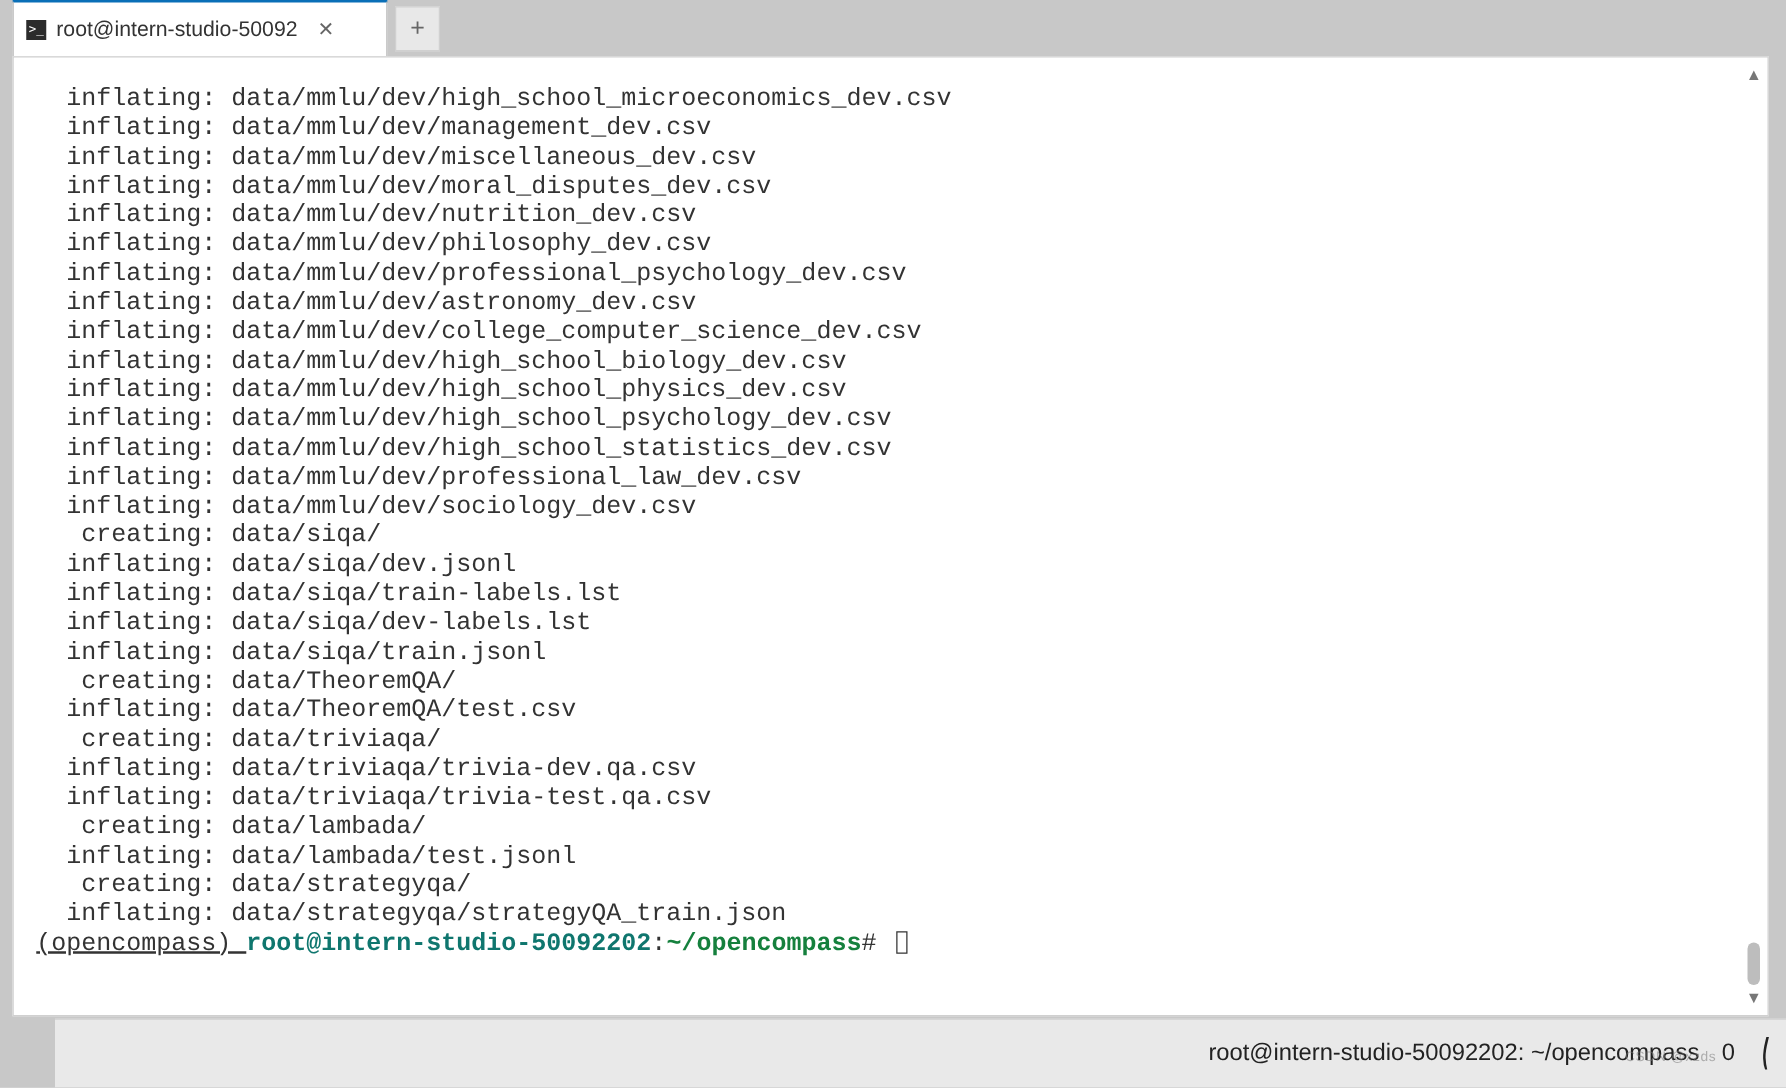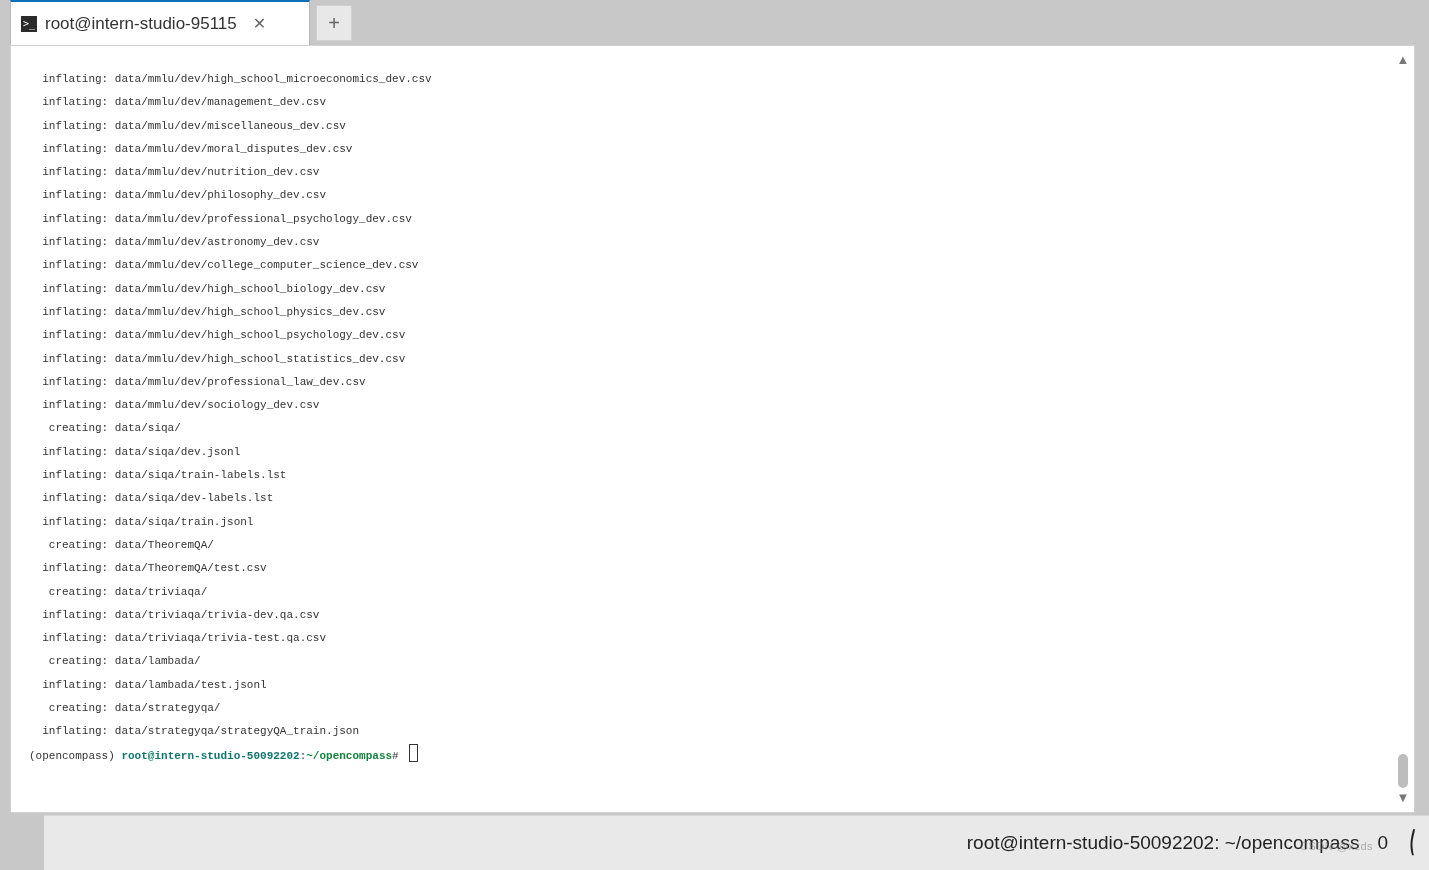--- a/index.html
+++ b/index.html
@@ -67,27 +67,27 @@
     top: 45px; bottom: 57px;
     background: #ffffff;
     border: 1px solid #d0d0d0;
     overflow: hidden;
   }
   .term-scroll {
     position: absolute;
     left: 0; top: 0; right: 22px; bottom: 0;
     padding: 22px 0 10px 18px;
     font-family: "SimSun","NSimSun","MS Song","Courier New",monospace;
-    font-size: 11px;
+    font-size: 20px;
     line-height: 23.3px;
     color: #333;
     white-space: pre;
   }
   .line { white-space: pre; }
-  .prompt-env { color: #333; }
+  .prompt-env { color: #333; text-decoration: underline; }
   .prompt-userhost { color: #0f766e; font-weight: bold; }
   .prompt-colon { color: #333; }
   .prompt-path { color: #15803d; font-weight: bold; }
   .prompt-sep { color: #333; }
   .cursor {
     display: inline-block;
     width: 9px; height: 18px;
     border: 1px solid #333;
     vertical-align: -3px;
     margin-left: 4px;
@@ -154,21 +154,21 @@
   }
 </style>
 </head>
 <body>
 
 <div class="window">
 
   <div class="tabstrip">
     <div class="tab">
       <span class="tab-icon">&gt;_</span>
-      <span>root@intern-studio-95115</span>
+      <span>root@intern-studio-50092</span>
       <span class="tab-close">✕</span>
     </div>
     <div class="newtab">
       <span>+</span>
     </div>
   </div>
 
   <div class="term-container">
     <div class="term-scroll" id="term"><div class="line">  inflating: data/mmlu/dev/high_school_microeconomics_dev.csv</div><div class="line">  inflating: data/mmlu/dev/management_dev.csv</div><div class="line">  inflating: data/mmlu/dev/miscellaneous_dev.csv</div><div class="line">  inflating: data/mmlu/dev/moral_disputes_dev.csv</div><div class="line">  inflating: data/mmlu/dev/nutrition_dev.csv</div><div class="line">  inflating: data/mmlu/dev/philosophy_dev.csv</div><div class="line">  inflating: data/mmlu/dev/professional_psychology_dev.csv</div><div class="line">  inflating: data/mmlu/dev/astronomy_dev.csv</div><div class="line">  inflating: data/mmlu/dev/college_computer_science_dev.csv</div><div class="line">  inflating: data/mmlu/dev/high_school_biology_dev.csv</div><div class="line">  inflating: data/mmlu/dev/high_school_physics_dev.csv</div><div class="line">  inflating: data/mmlu/dev/high_school_psychology_dev.csv</div><div class="line">  inflating: data/mmlu/dev/high_school_statistics_dev.csv</div><div class="line">  inflating: data/mmlu/dev/professional_law_dev.csv</div><div class="line">  inflating: data/mmlu/dev/sociology_dev.csv</div><div class="line">   creating: data/siqa/</div><div class="line">  inflating: data/siqa/dev.jsonl</div><div class="line">  inflating: data/siqa/train-labels.lst</div><div class="line">  inflating: data/siqa/dev-labels.lst</div><div class="line">  inflating: data/siqa/train.jsonl</div><div class="line">   creating: data/TheoremQA/</div><div class="line">  inflating: data/TheoremQA/test.csv</div><div class="line">   creating: data/triviaqa/</div><div class="line">  inflating: data/triviaqa/trivia-dev.qa.csv</div><div class="line">  inflating: data/triviaqa/trivia-test.qa.csv</div><div class="line">   creating: data/lambada/</div><div class="line">  inflating: data/lambada/test.jsonl</div><div class="line">   creating: data/strategyqa/</div><div class="line">  inflating: data/strategyqa/strategyQA_train.json</div><div class="line"><span class="prompt-env">(opencompass) </span><span class="prompt-userhost">root@intern-studio-50092202</span><span class="prompt-colon">:</span><span class="prompt-path">~/opencompass</span><span class="prompt-sep"># </span><span class="cursor"></span></div></div>
 

